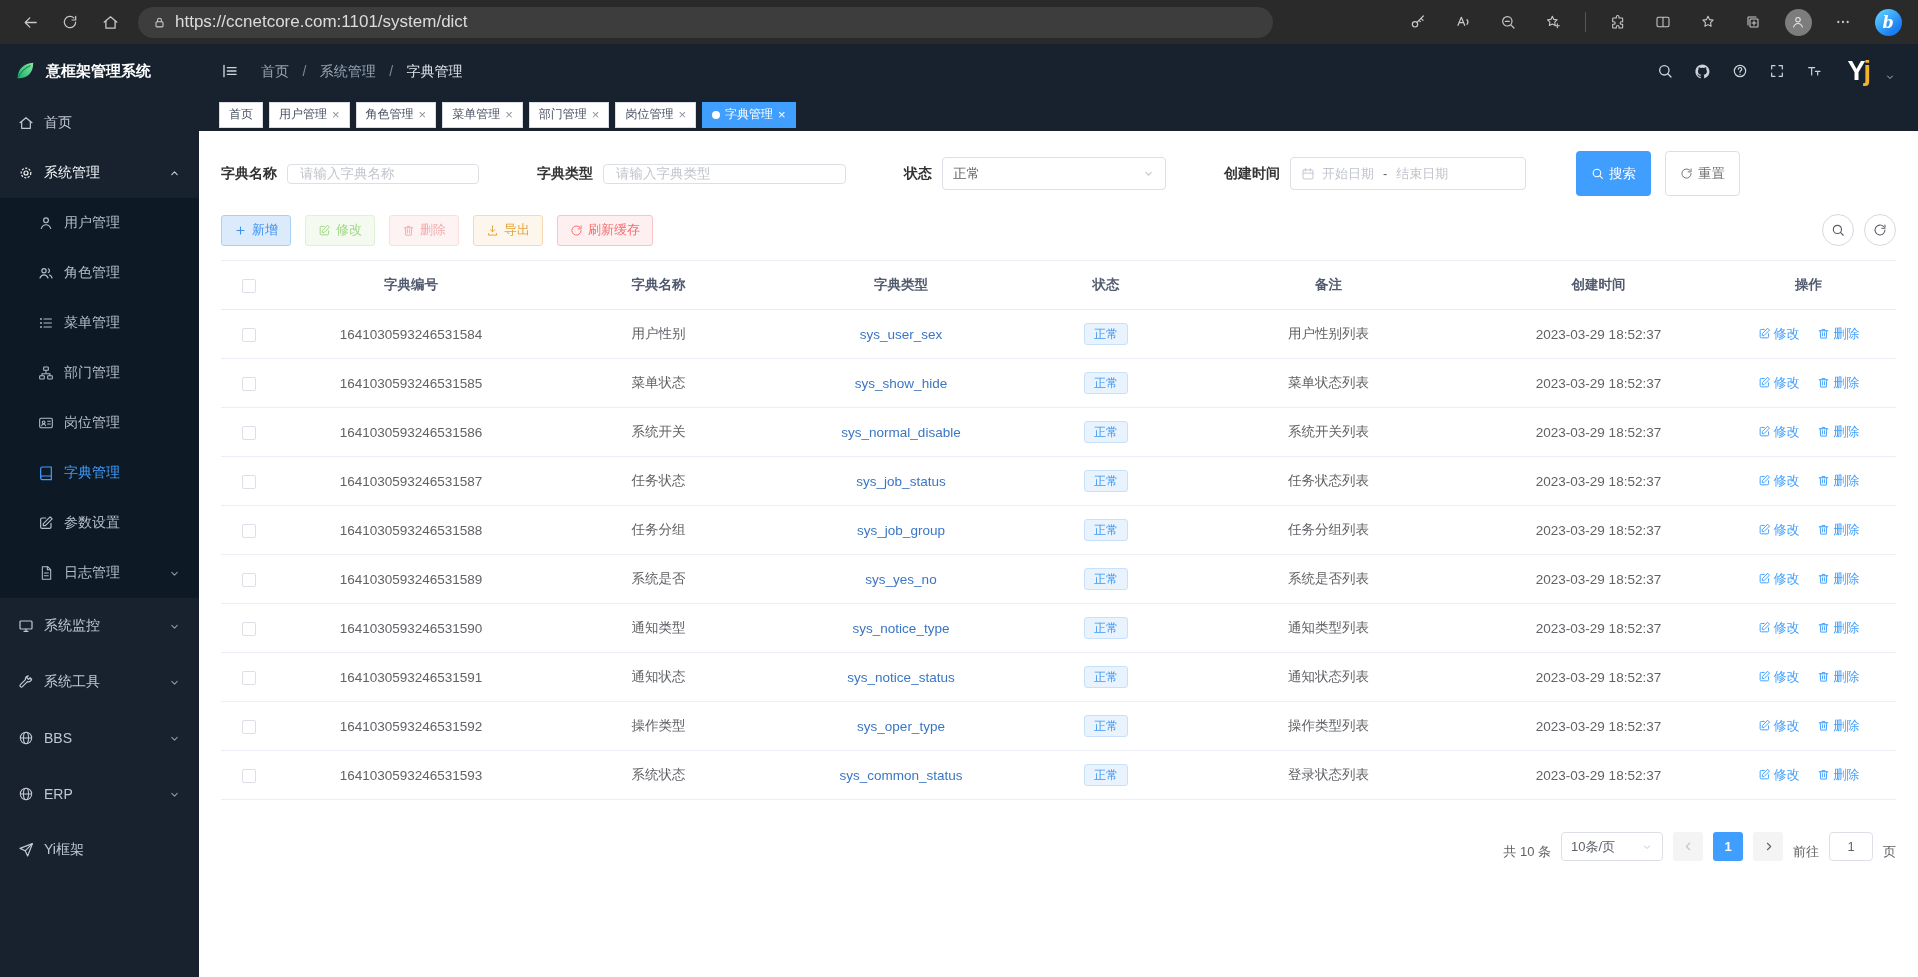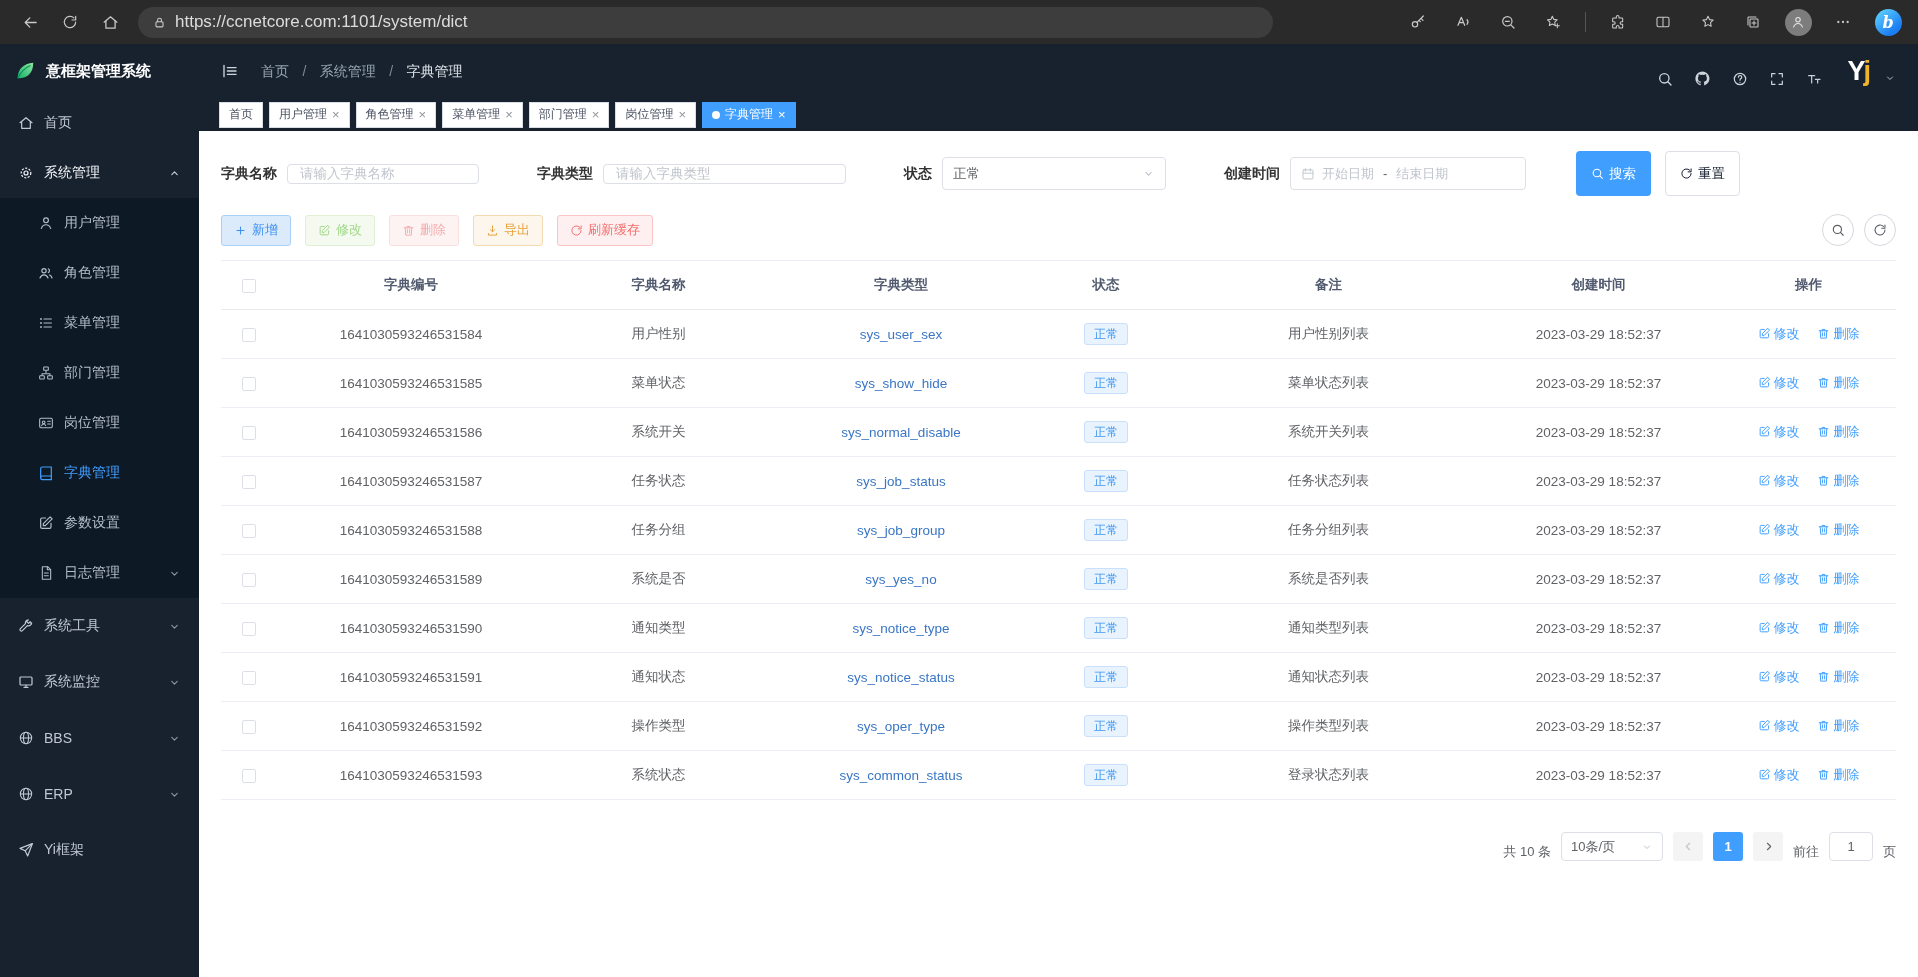--- a/index.html
+++ b/index.html
@@ -35,21 +35,21 @@
   .submenu { background:#0e1926; }
   .submenu .mi { height:50px; padding-left:38px; font-size:14px; color:#b4bec9; }
   .submenu .mi.active { color:#409eff; }
 
   .main { flex:1; min-width:0; display:flex; flex-direction:column; background:#fff; }
   .app-header { height:54px; background:#17222e; display:flex; align-items:center; padding:0 22px; color:#aeb9c4; }
   .crumb { font-size:14px; color:#97a4b2; }
   .crumb.cur { color:#dfe4ea; }
   .crumb-sep { margin:0 9px; color:#7d8a97; font-size:14px; }
   .hamburger { margin-right:22px; color:#cdd5dd; display:flex; align-items:center; }
-  .header-right { margin-left:auto; display:flex; align-items:flex-end; gap:21px; color:#ccd3da; }
+  .header-right { margin-left:auto; display:flex; align-items:center; gap:21px; color:#ccd3da; }
   .hbtn { display:flex; align-items:center; justify-content:center; color:#ccd3da; }
   .yj { font-weight:bold; font-size:27px; letter-spacing:-2px; margin-left:4px; cursor:pointer; }
   .yj .y { color:#fff; } .yj .j { color:#f0b32c; }
   .caret { color:#aeb9c4; margin-left:-6px; margin-top:10px; }
 
   .tab-bar { height:33px; background:#17222e; display:flex; align-items:center; gap:6px; padding:0 20px; }
   .tab { height:26px; display:flex; align-items:center; gap:5px; padding:0 9px; background:#fff; border:1px solid #d8dce5; color:#495060; font-size:12px; cursor:pointer; white-space:nowrap; }
   .tab-x { font-size:13px; line-height:1; color:#909399; cursor:pointer; }
   .tab-x::before { content:"×"; }
   .tab.active { background:#409eff; border-color:#409eff; color:#fff; }
@@ -64,21 +64,21 @@
   .sf-label { font-size:14px; font-weight:bold; color:#333; margin-right:10px; white-space:nowrap; }
   .txt-input { height:20px; border:1px solid #dcdfe6; border-radius:4px; padding:0 12px; font-size:13.5px; color:#6d28d9; outline:none; font-family:inherit; }
   .txt-input::placeholder { color:#c0c4cc; }
   .w192{width:192px} .w243{width:243px}
   .select-box { width:224px; height:33px; border:1px solid #dcdfe6; border-radius:4px; display:flex; align-items:center; padding:0 10px; font-size:13.5px; color:#606266; cursor:pointer; background:#fff; }
   .select-box .chev { margin-left:auto; color:#c0c4cc; }
   .date-range { width:236px; height:33px; border:1px solid #dcdfe6; border-radius:4px; display:flex; align-items:center; gap:7px; padding:0 10px; font-size:13px; color:#c0c4cc; cursor:pointer; }
   .date-range .dash { color:#606266; margin:0 2px; }
   .btn { height:45px; border-radius:4px; font-size:13.5px; display:inline-flex; align-items:center; gap:5px; padding:0 14px; border:1px solid transparent; }
   .btn-search { background:#409eff; color:#fff; margin-right:14px; }
-  .btn-reset { background:#fff; color:#0f172a; border-color:#dcdfe6;font-family:Liberation Mono, monospace; }
+  .btn-reset { background:#fff; color:#737373; border-color:#dcdfe6;font-family:Liberation Mono, monospace; }
 
   .toolbar-row { display:flex; align-items:center; gap:14px; margin-bottom:14px; }
   .tb-btn { height:31px; padding:0 12px; border-radius:3px; font-size:13px; display:inline-flex; align-items:center; gap:5px; border:1px solid; }
   .btn-add    { color:#3b8ff3; background:#dcebfb; border-color:#a9d1f7; }
   .btn-edit   { color:#a0d788; background:#f4faef; border-color:#dff0d3; cursor:not-allowed; }
   .btn-del    { color:#f6acac; background:#fdf3f3; border-color:#fbdfdf; cursor:not-allowed; }
   .btn-export { color:#e6a23c; background:#fdf6ec; border-color:#f5dab1; }
   .btn-cache  { color:#f56c6c; background:#fef0f0; border-color:#fbc4c4; }
   .tool-circles { margin-left:auto; display:flex; gap:10px; }
   .circle-btn { width:32px; height:32px; border-radius:50%; border:1px solid #d5d9de; background:#fff; color:#5a5e66; display:flex; align-items:center; justify-content:center; }
@@ -512,32 +512,32 @@
               <use href="#i-doc"></use>
             </svg>
           <span>日志管理</span>
           <svg class="ic i13 chev">
               <use href="#i-chevdown"></use>
             </svg>
         </div>
       </div>
       <div class="mi root">
         <svg class="ic i16">
-            <use href="#i-tool"></use>
-          </svg>
-        <span>系统工具</span>
+            <use href="#i-monitor"></use>
+          </svg>
+        <span>系统监控</span>
         <svg class="ic i13 chev">
             <use href="#i-chevdown"></use>
           </svg>
       </div>
       <div class="mi root">
         <svg class="ic i16">
-            <use href="#i-monitor"></use>
-          </svg>
-        <span>系统监控</span>
+            <use href="#i-tool"></use>
+          </svg>
+        <span>系统工具</span>
         <svg class="ic i13 chev">
             <use href="#i-chevdown"></use>
           </svg>
       </div>
       <div class="mi root">
         <svg class="ic i16">
             <use href="#i-globe"></use>
           </svg>
         <span>BBS</span>
         <svg class="ic i13 chev">

